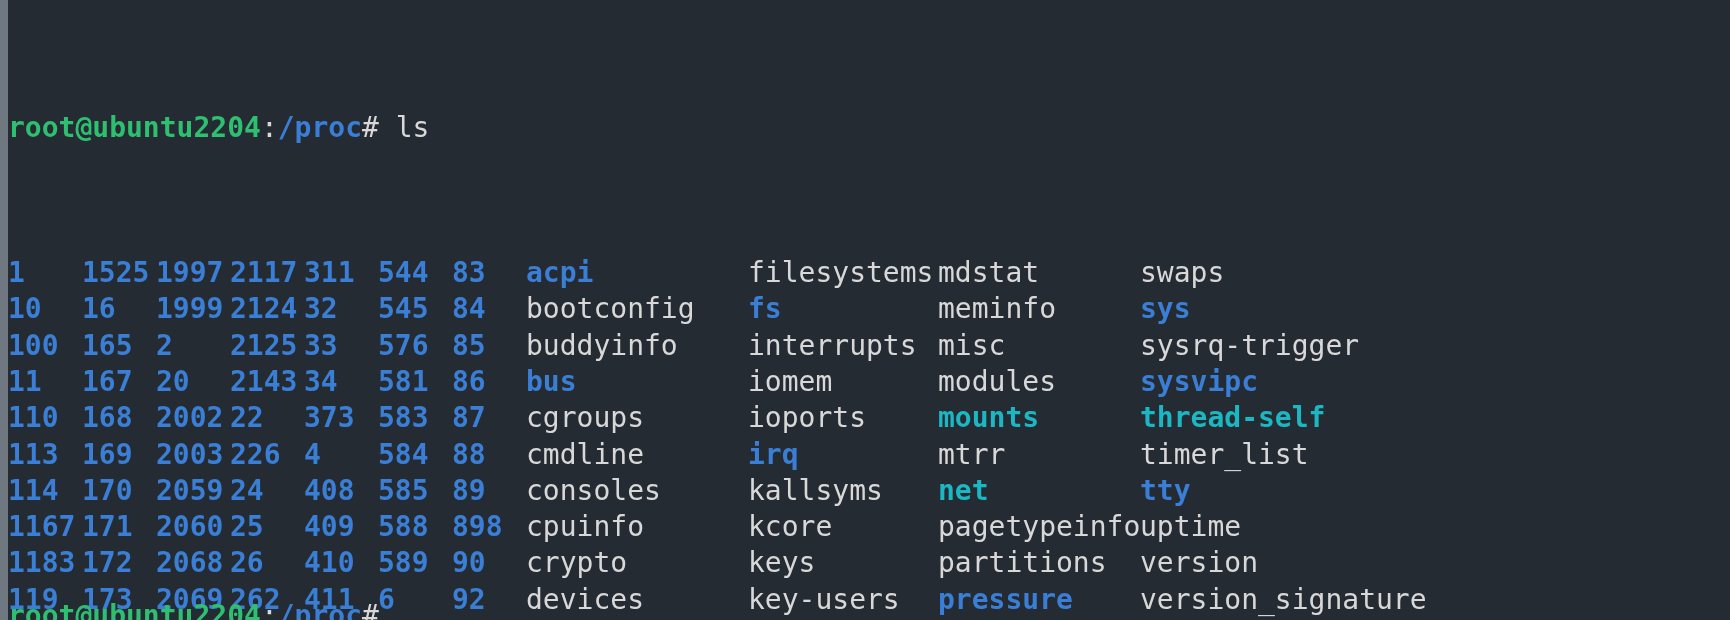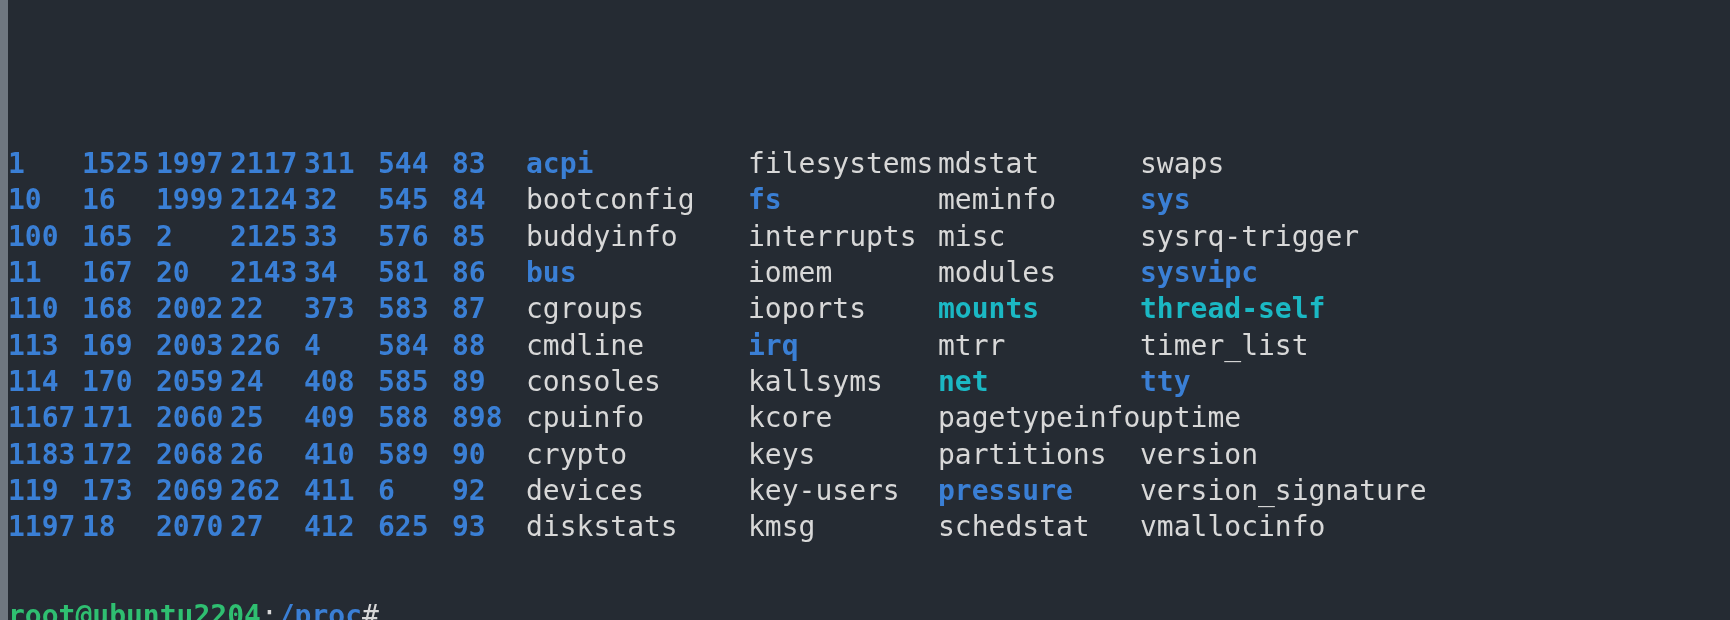--- a/index.html
+++ b/index.html
@@ -55,20 +55,21 @@
 </style>
 </head>
 <body>
 
 <div id="terminal">
 
   <div id="scrollbar-track"></div>
 
   <div id="screen">
 
+    <div class="line prompt-line"><span class="c-green">root@ubuntu2204</span><span class="c-white">:</span><span class="c-blue">/proc</span><span class="c-white"># </span><span class="c-white">ls</span></div>
 
     <div id="output"><div class="line"><span class="cell c-blue" style="width: 74px;">1</span><span class="cell c-blue" style="width: 74px;">1525</span><span class="cell c-blue" style="width: 74px;">1997</span><span class="cell c-blue" style="width: 74px;">2117</span><span class="cell c-blue" style="width: 74px;">311</span><span class="cell c-blue" style="width: 74px;">544</span><span class="cell c-blue" style="width: 74px;">83</span><span class="cell c-blue" style="width: 222px;">acpi</span><span class="cell c-file" style="width: 190px;">filesystems</span><span class="cell c-file" style="width: 202px;">mdstat</span><span class="cell c-file" style="width: 300px;">swaps</span></div><div class="line"><span class="cell c-blue" style="width: 74px;">10</span><span class="cell c-blue" style="width: 74px;">16</span><span class="cell c-blue" style="width: 74px;">1999</span><span class="cell c-blue" style="width: 74px;">2124</span><span class="cell c-blue" style="width: 74px;">32</span><span class="cell c-blue" style="width: 74px;">545</span><span class="cell c-blue" style="width: 74px;">84</span><span class="cell c-file" style="width: 222px;">bootconfig</span><span class="cell c-blue" style="width: 190px;">fs</span><span class="cell c-file" style="width: 202px;">meminfo</span><span class="cell c-blue" style="width: 300px;">sys</span></div><div class="line"><span class="cell c-blue" style="width: 74px;">100</span><span class="cell c-blue" style="width: 74px;">165</span><span class="cell c-blue" style="width: 74px;">2</span><span class="cell c-blue" style="width: 74px;">2125</span><span class="cell c-blue" style="width: 74px;">33</span><span class="cell c-blue" style="width: 74px;">576</span><span class="cell c-blue" style="width: 74px;">85</span><span class="cell c-file" style="width: 222px;">buddyinfo</span><span class="cell c-file" style="width: 190px;">interrupts</span><span class="cell c-file" style="width: 202px;">misc</span><span class="cell c-file" style="width: 300px;">sysrq-trigger</span></div><div class="line"><span class="cell c-blue" style="width: 74px;">11</span><span class="cell c-blue" style="width: 74px;">167</span><span class="cell c-blue" style="width: 74px;">20</span><span class="cell c-blue" style="width: 74px;">2143</span><span class="cell c-blue" style="width: 74px;">34</span><span class="cell c-blue" style="width: 74px;">581</span><span class="cell c-blue" style="width: 74px;">86</span><span class="cell c-blue" style="width: 222px;">bus</span><span class="cell c-file" style="width: 190px;">iomem</span><span class="cell c-file" style="width: 202px;">modules</span><span class="cell c-blue" style="width: 300px;">sysvipc</span></div><div class="line"><span class="cell c-blue" style="width: 74px;">110</span><span class="cell c-blue" style="width: 74px;">168</span><span class="cell c-blue" style="width: 74px;">2002</span><span class="cell c-blue" style="width: 74px;">22</span><span class="cell c-blue" style="width: 74px;">373</span><span class="cell c-blue" style="width: 74px;">583</span><span class="cell c-blue" style="width: 74px;">87</span><span class="cell c-file" style="width: 222px;">cgroups</span><span class="cell c-file" style="width: 190px;">ioports</span><span class="cell c-cyan" style="width: 202px;">mounts</span><span class="cell c-cyan" style="width: 300px;">thread-self</span></div><div class="line"><span class="cell c-blue" style="width: 74px;">113</span><span class="cell c-blue" style="width: 74px;">169</span><span class="cell c-blue" style="width: 74px;">2003</span><span class="cell c-blue" style="width: 74px;">226</span><span class="cell c-blue" style="width: 74px;">4</span><span class="cell c-blue" style="width: 74px;">584</span><span class="cell c-blue" style="width: 74px;">88</span><span class="cell c-file" style="width: 222px;">cmdline</span><span class="cell c-blue" style="width: 190px;">irq</span><span class="cell c-file" style="width: 202px;">mtrr</span><span class="cell c-file" style="width: 300px;">timer_list</span></div><div class="line"><span class="cell c-blue" style="width: 74px;">114</span><span class="cell c-blue" style="width: 74px;">170</span><span class="cell c-blue" style="width: 74px;">2059</span><span class="cell c-blue" style="width: 74px;">24</span><span class="cell c-blue" style="width: 74px;">408</span><span class="cell c-blue" style="width: 74px;">585</span><span class="cell c-blue" style="width: 74px;">89</span><span class="cell c-file" style="width: 222px;">consoles</span><span class="cell c-file" style="width: 190px;">kallsyms</span><span class="cell c-cyan" style="width: 202px;">net</span><span class="cell c-blue" style="width: 300px;">tty</span></div><div class="line"><span class="cell c-blue" style="width: 74px;">1167</span><span class="cell c-blue" style="width: 74px;">171</span><span class="cell c-blue" style="width: 74px;">2060</span><span class="cell c-blue" style="width: 74px;">25</span><span class="cell c-blue" style="width: 74px;">409</span><span class="cell c-blue" style="width: 74px;">588</span><span class="cell c-blue" style="width: 74px;">898</span><span class="cell c-file" style="width: 222px;">cpuinfo</span><span class="cell c-file" style="width: 190px;">kcore</span><span class="cell c-file" style="width: 202px;">pagetypeinfo</span><span class="cell c-file" style="width: 300px;">uptime</span></div><div class="line"><span class="cell c-blue" style="width: 74px;">1183</span><span class="cell c-blue" style="width: 74px;">172</span><span class="cell c-blue" style="width: 74px;">2068</span><span class="cell c-blue" style="width: 74px;">26</span><span class="cell c-blue" style="width: 74px;">410</span><span class="cell c-blue" style="width: 74px;">589</span><span class="cell c-blue" style="width: 74px;">90</span><span class="cell c-file" style="width: 222px;">crypto</span><span class="cell c-file" style="width: 190px;">keys</span><span class="cell c-file" style="width: 202px;">partitions</span><span class="cell c-file" style="width: 300px;">version</span></div><div class="line"><span class="cell c-blue" style="width: 74px;">119</span><span class="cell c-blue" style="width: 74px;">173</span><span class="cell c-blue" style="width: 74px;">2069</span><span class="cell c-blue" style="width: 74px;">262</span><span class="cell c-blue" style="width: 74px;">411</span><span class="cell c-blue" style="width: 74px;">6</span><span class="cell c-blue" style="width: 74px;">92</span><span class="cell c-file" style="width: 222px;">devices</span><span class="cell c-file" style="width: 190px;">key-users</span><span class="cell c-blue" style="width: 202px;">pressure</span><span class="cell c-file" style="width: 300px;">version_signature</span></div><div class="line"><span class="cell c-blue" style="width: 74px;">1197</span><span class="cell c-blue" style="width: 74px;">18</span><span class="cell c-blue" style="width: 74px;">2070</span><span class="cell c-blue" style="width: 74px;">27</span><span class="cell c-blue" style="width: 74px;">412</span><span class="cell c-blue" style="width: 74px;">625</span><span class="cell c-blue" style="width: 74px;">93</span><span class="cell c-file" style="width: 222px;">diskstats</span><span class="cell c-file" style="width: 190px;">kmsg</span><span class="cell c-file" style="width: 202px;">schedstat</span><span class="cell c-file" style="width: 300px;">vmallocinfo</span></div></div>
 
   </div>
 
   <div id="bottom-prompt"><span class="c-green">root@ubuntu2204</span><span class="c-white">:</span><span class="c-blue">/proc</span><span class="c-white"># </span></div>
 
 </div>
 
 </body></html>

